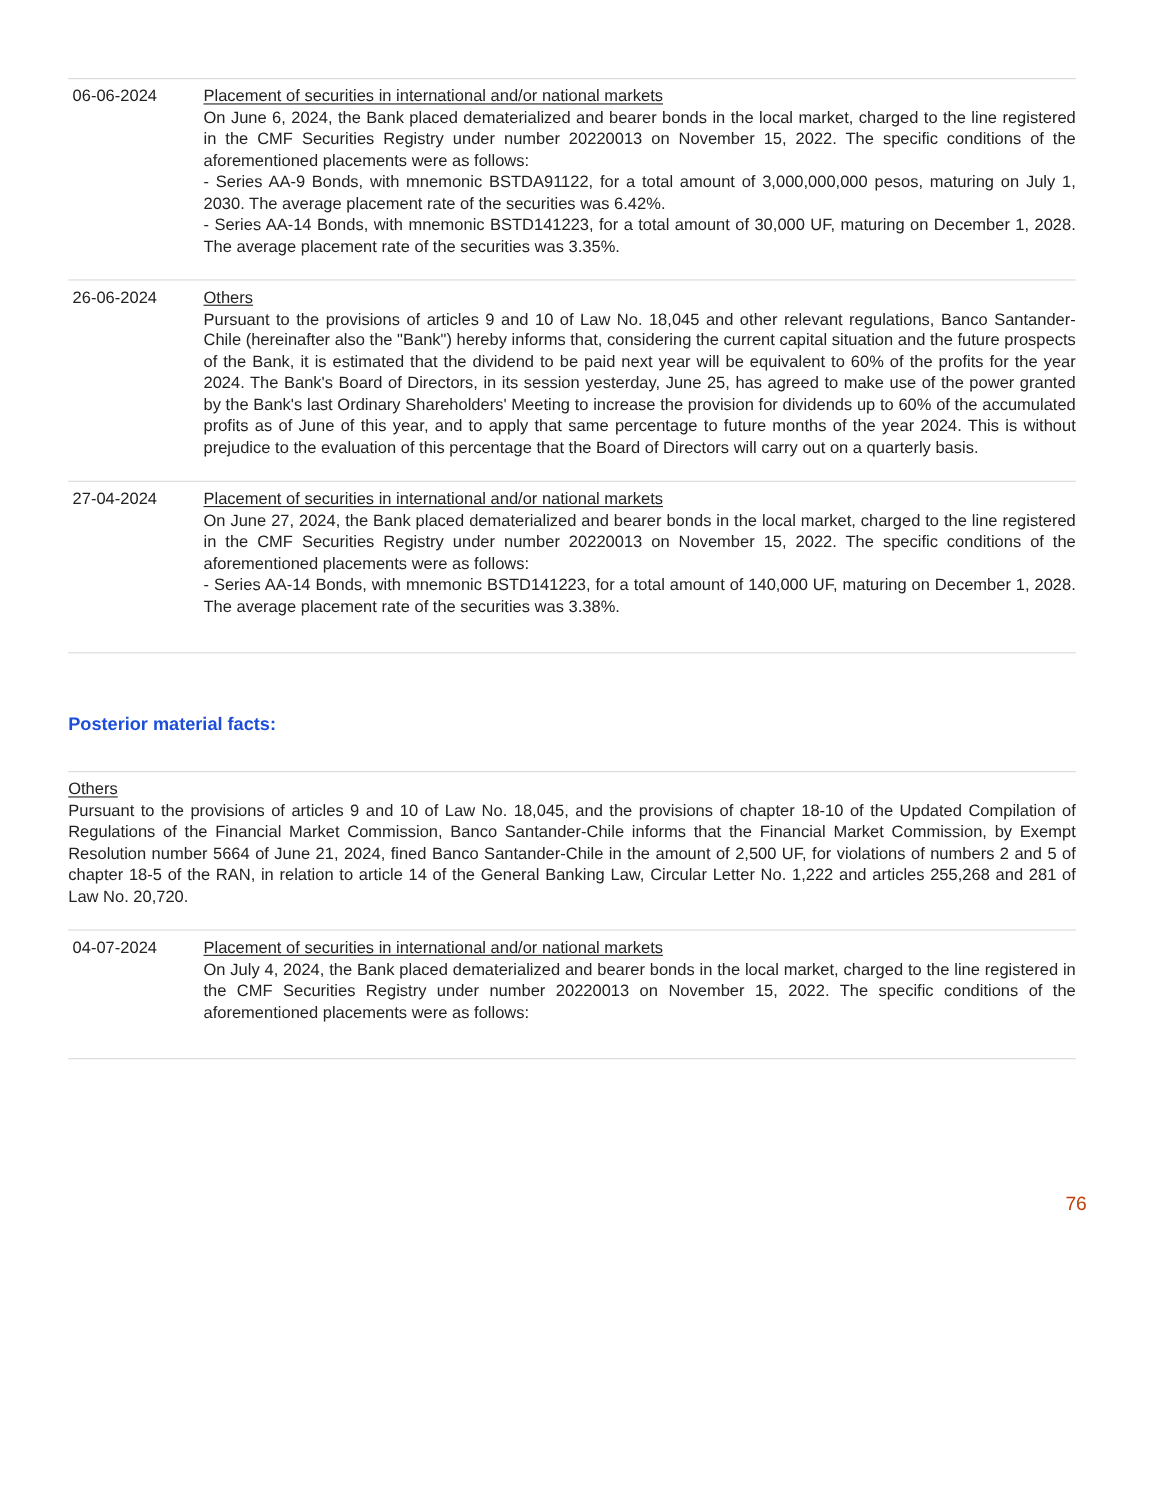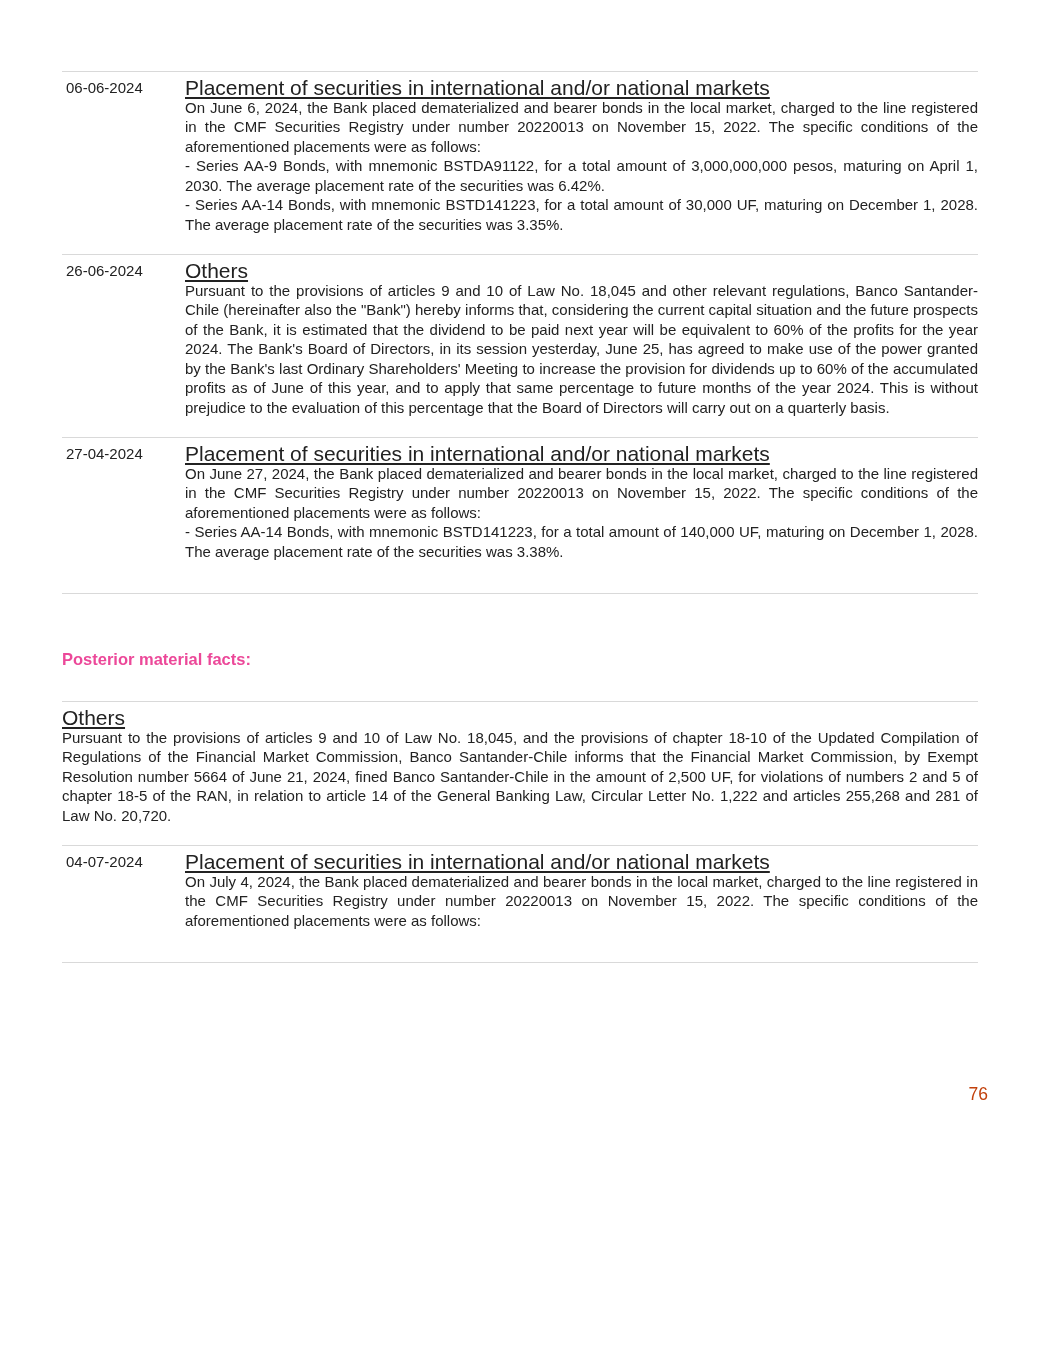--- a/index.html
+++ b/index.html
@@ -28,35 +28,35 @@
   .cell-date {
     flex: 0 0 123px;
     width: 123px;
     font-size: 15px;
     line-height: 19.5px;
     padding-left: 4px;
     white-space: nowrap;
   }
   .cell-body { flex: 1; min-width: 0; }
   .fact-title {
-    font-size: 21px;
+    font-size: 15px;
     font-weight: 400;
     line-height: 19.5px;
     text-decoration: underline;
     text-underline-offset: 2px;
   }
   .fact-par {
     font-size: 15px;
     line-height: 19.5px;
     text-align: justify;
   }
   .section-heading {
     font-size: 16.5px;
     font-weight: 700;
-    color: #ec4899;
+    color: #1d4ed8;
     margin: 56px 0 32px 0;
   }
   .page-number {
     position: absolute;
     right: 67px;
     bottom: 58px;
     font-size: 17.5px;
     color: #c2410c;
   }
 </style>
@@ -65,21 +65,21 @@
 
 <div class="sheet">
 
   <section class="facts-table">
 
     <article class="fact-row">
       <div class="cell-date">06-06-2024</div>
       <div class="cell-body">
         <h3 class="fact-title">Placement of securities in international and/or national markets</h3>
         <p class="fact-par">On June 6, 2024, the Bank placed dematerialized and bearer bonds in the local market, charged to the line registered in the CMF Securities Registry under number 20220013 on November 15, 2022. The specific conditions of the aforementioned placements were as follows:</p>
-        <p class="fact-par">- Series AA-9 Bonds, with mnemonic BSTDA91122, for a total amount of 3,000,000,000 pesos, maturing on April 1, 2030. The average placement rate of the securities was 6.42%.</p>
+        <p class="fact-par">- Series AA-9 Bonds, with mnemonic BSTDA91122, for a total amount of 3,000,000,000 pesos, maturing on July 1, 2030. The average placement rate of the securities was 6.42%.</p>
         <p class="fact-par">- Series AA-14 Bonds, with mnemonic BSTD141223, for a total amount of 30,000 UF, maturing on December 1, 2028. The average placement rate of the securities was 3.35%.</p>
       </div>
     </article>
 
     <article class="fact-row">
       <div class="cell-date">26-06-2024</div>
       <div class="cell-body">
         <h3 class="fact-title">Others</h3>
         <p class="fact-par">Pursuant to the provisions of articles 9 and 10 of Law No. 18,045 and other relevant regulations, Banco Santander-Chile (hereinafter also the "Bank") hereby informs that, considering the current capital situation and the future prospects of the Bank, it is estimated that the dividend to be paid next year will be equivalent to 60% of the profits for the year 2024. The Bank's Board of Directors, in its session yesterday, June 25, has agreed to make use of the power granted by the Bank's last Ordinary Shareholders' Meeting to increase the provision for dividends up to 60% of the accumulated profits as of June of this year, and to apply that same percentage to future months of the year 2024. This is without prejudice to the evaluation of this percentage that the Board of Directors will carry out on a quarterly basis.</p>
       </div>

